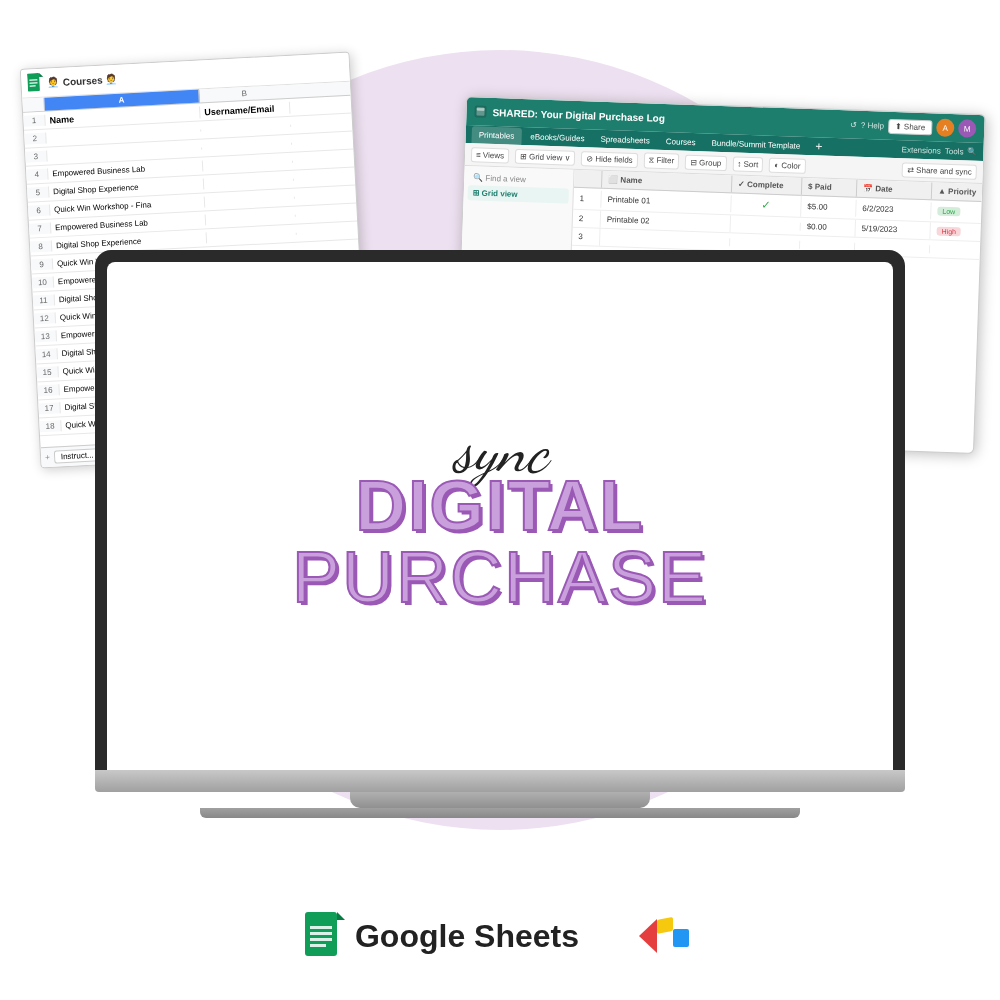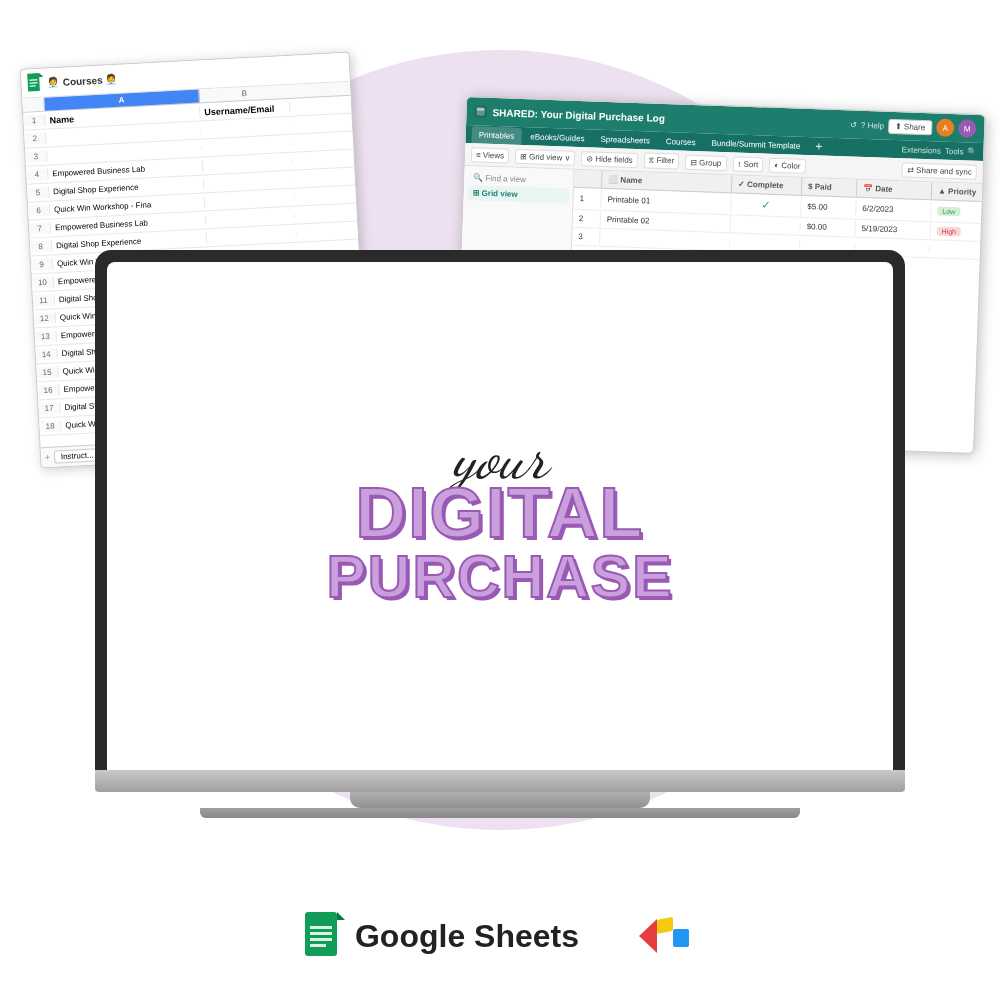--- a/index.html
+++ b/index.html
@@ -334,22 +334,22 @@
       font-size: 70px;
       font-weight: 900;
       color: #c9a0dc;
       letter-spacing: 2px;
       line-height: 1;
       -webkit-text-stroke: 2px #9b59b6;
       text-shadow: 3px 3px 0 #9b59b6;
       font-family: Arial Black, Arial, sans-serif;
     }
     .purchase-text {
-      font-size: 59px;
-      font-weight: 700;
+      font-size: 72px;
+      font-weight: 400;
       color: #c9a0dc;
       letter-spacing: 2px;
       line-height: 1;
       -webkit-text-stroke: 2px #9b59b6;
       text-shadow: 3px 3px 0 #9b59b6;
       font-family: Arial Black, Arial, sans-serif;
     }
     .log-text {
       font-family: 'Brush Script MT', 'Dancing Script', cursive;
       font-size: 78px;
@@ -602,21 +602,21 @@
 
       <div style="padding:3px 6px;font-size:10px;color:#aaa;">+</div>
     </div>
   </div>
 </div>
 
 <div class="laptop-container">
   <div class="laptop-screen-outer">
     <div class="laptop-screen-inner">
       <div class="screen-content">
-        <div class="your-text">your</div>
+        <div class="your-text">sync</div>
         <div class="digital-text">DIGITAL</div>
         <div class="purchase-text">PURCHASE</div>
       </div>
     </div>
   </div>
   <div class="laptop-base"></div>
   <div class="laptop-stand"></div>
   <div class="laptop-foot"></div>
 </div>
 

